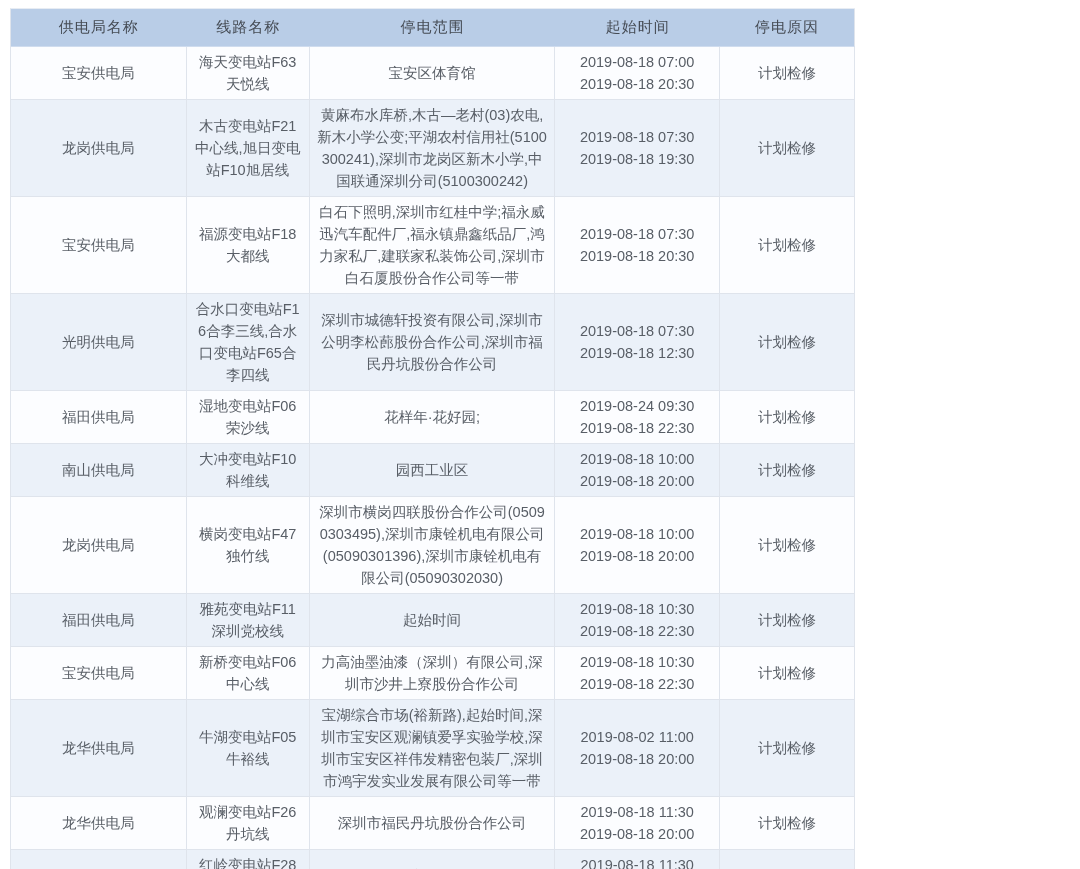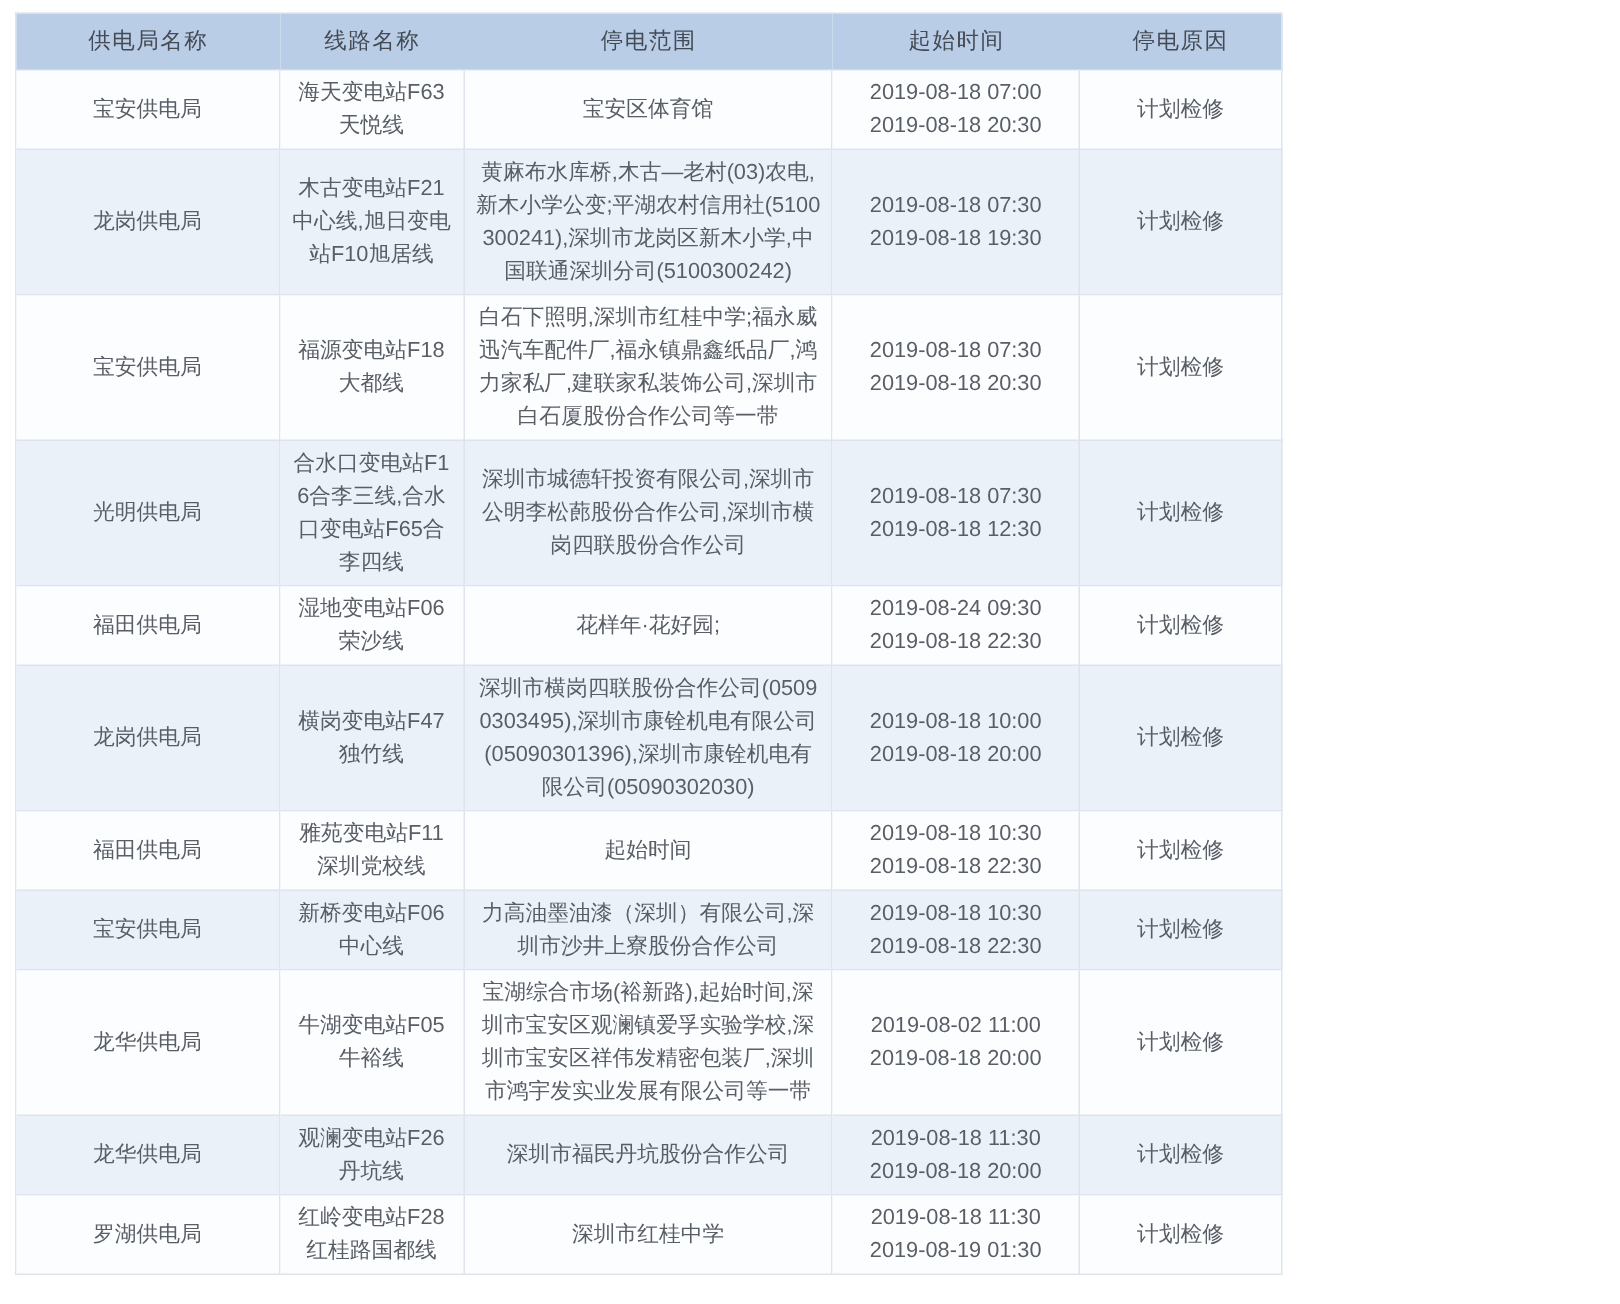--- a/index.html
+++ b/index.html
@@ -106,34 +106,44 @@
           <td class="scope">白石下照明,深圳市红桂中学;福永威迅汽车配件厂,福永镇鼎鑫纸品厂,鸿力家私厂,建联家私装饰公司,深圳市白石厦股份合作公司等一带</td>
           <td class="time">
             <div>2019-08-18 07:30</div>
             <div>2019-08-18 20:30</div>
           </td>
           <td class="reason">计划检修</td>
         </tr>
         <tr>
           <td class="bureau">光明供电局</td>
           <td class="line">合水口变电站F16合李三线,合水口变电站F65合李四线</td>
-          <td class="scope">深圳市城德轩投资有限公司,深圳市公明李松蓢股份合作公司,深圳市横岗四联股份合作公司</td>
+          <td class="scope">深圳市城德轩投资有限公司,深圳市公明李松蓢股份合作公司,深圳市福民丹坑股份合作公司</td>
           <td class="time">
             <div>2019-08-18 07:30</div>
             <div>2019-08-18 12:30</div>
           </td>
           <td class="reason">计划检修</td>
         </tr>
         <tr>
           <td class="bureau">福田供电局</td>
           <td class="line">湿地变电站F06荣沙线</td>
           <td class="scope">花样年·花好园;</td>
           <td class="time">
             <div>2019-08-24 09:30</div>
             <div>2019-08-18 22:30</div>
+          </td>
+          <td class="reason">计划检修</td>
+        </tr>
+        <tr>
+          <td class="bureau">南山供电局</td>
+          <td class="line">大冲变电站F10科维线</td>
+          <td class="scope">园西工业区</td>
+          <td class="time">
+            <div>2019-08-18 10:00</div>
+            <div>2019-08-18 20:00</div>
           </td>
           <td class="reason">计划检修</td>
         </tr>
         <tr>
           <td class="bureau">龙岗供电局</td>
           <td class="line">横岗变电站F47独竹线</td>
           <td class="scope">深圳市横岗四联股份合作公司(05090303495),深圳市康铨机电有限公司(05090301396),深圳市康铨机电有限公司(05090302030)</td>
           <td class="time">
             <div>2019-08-18 10:00</div>
             <div>2019-08-18 20:00</div>

